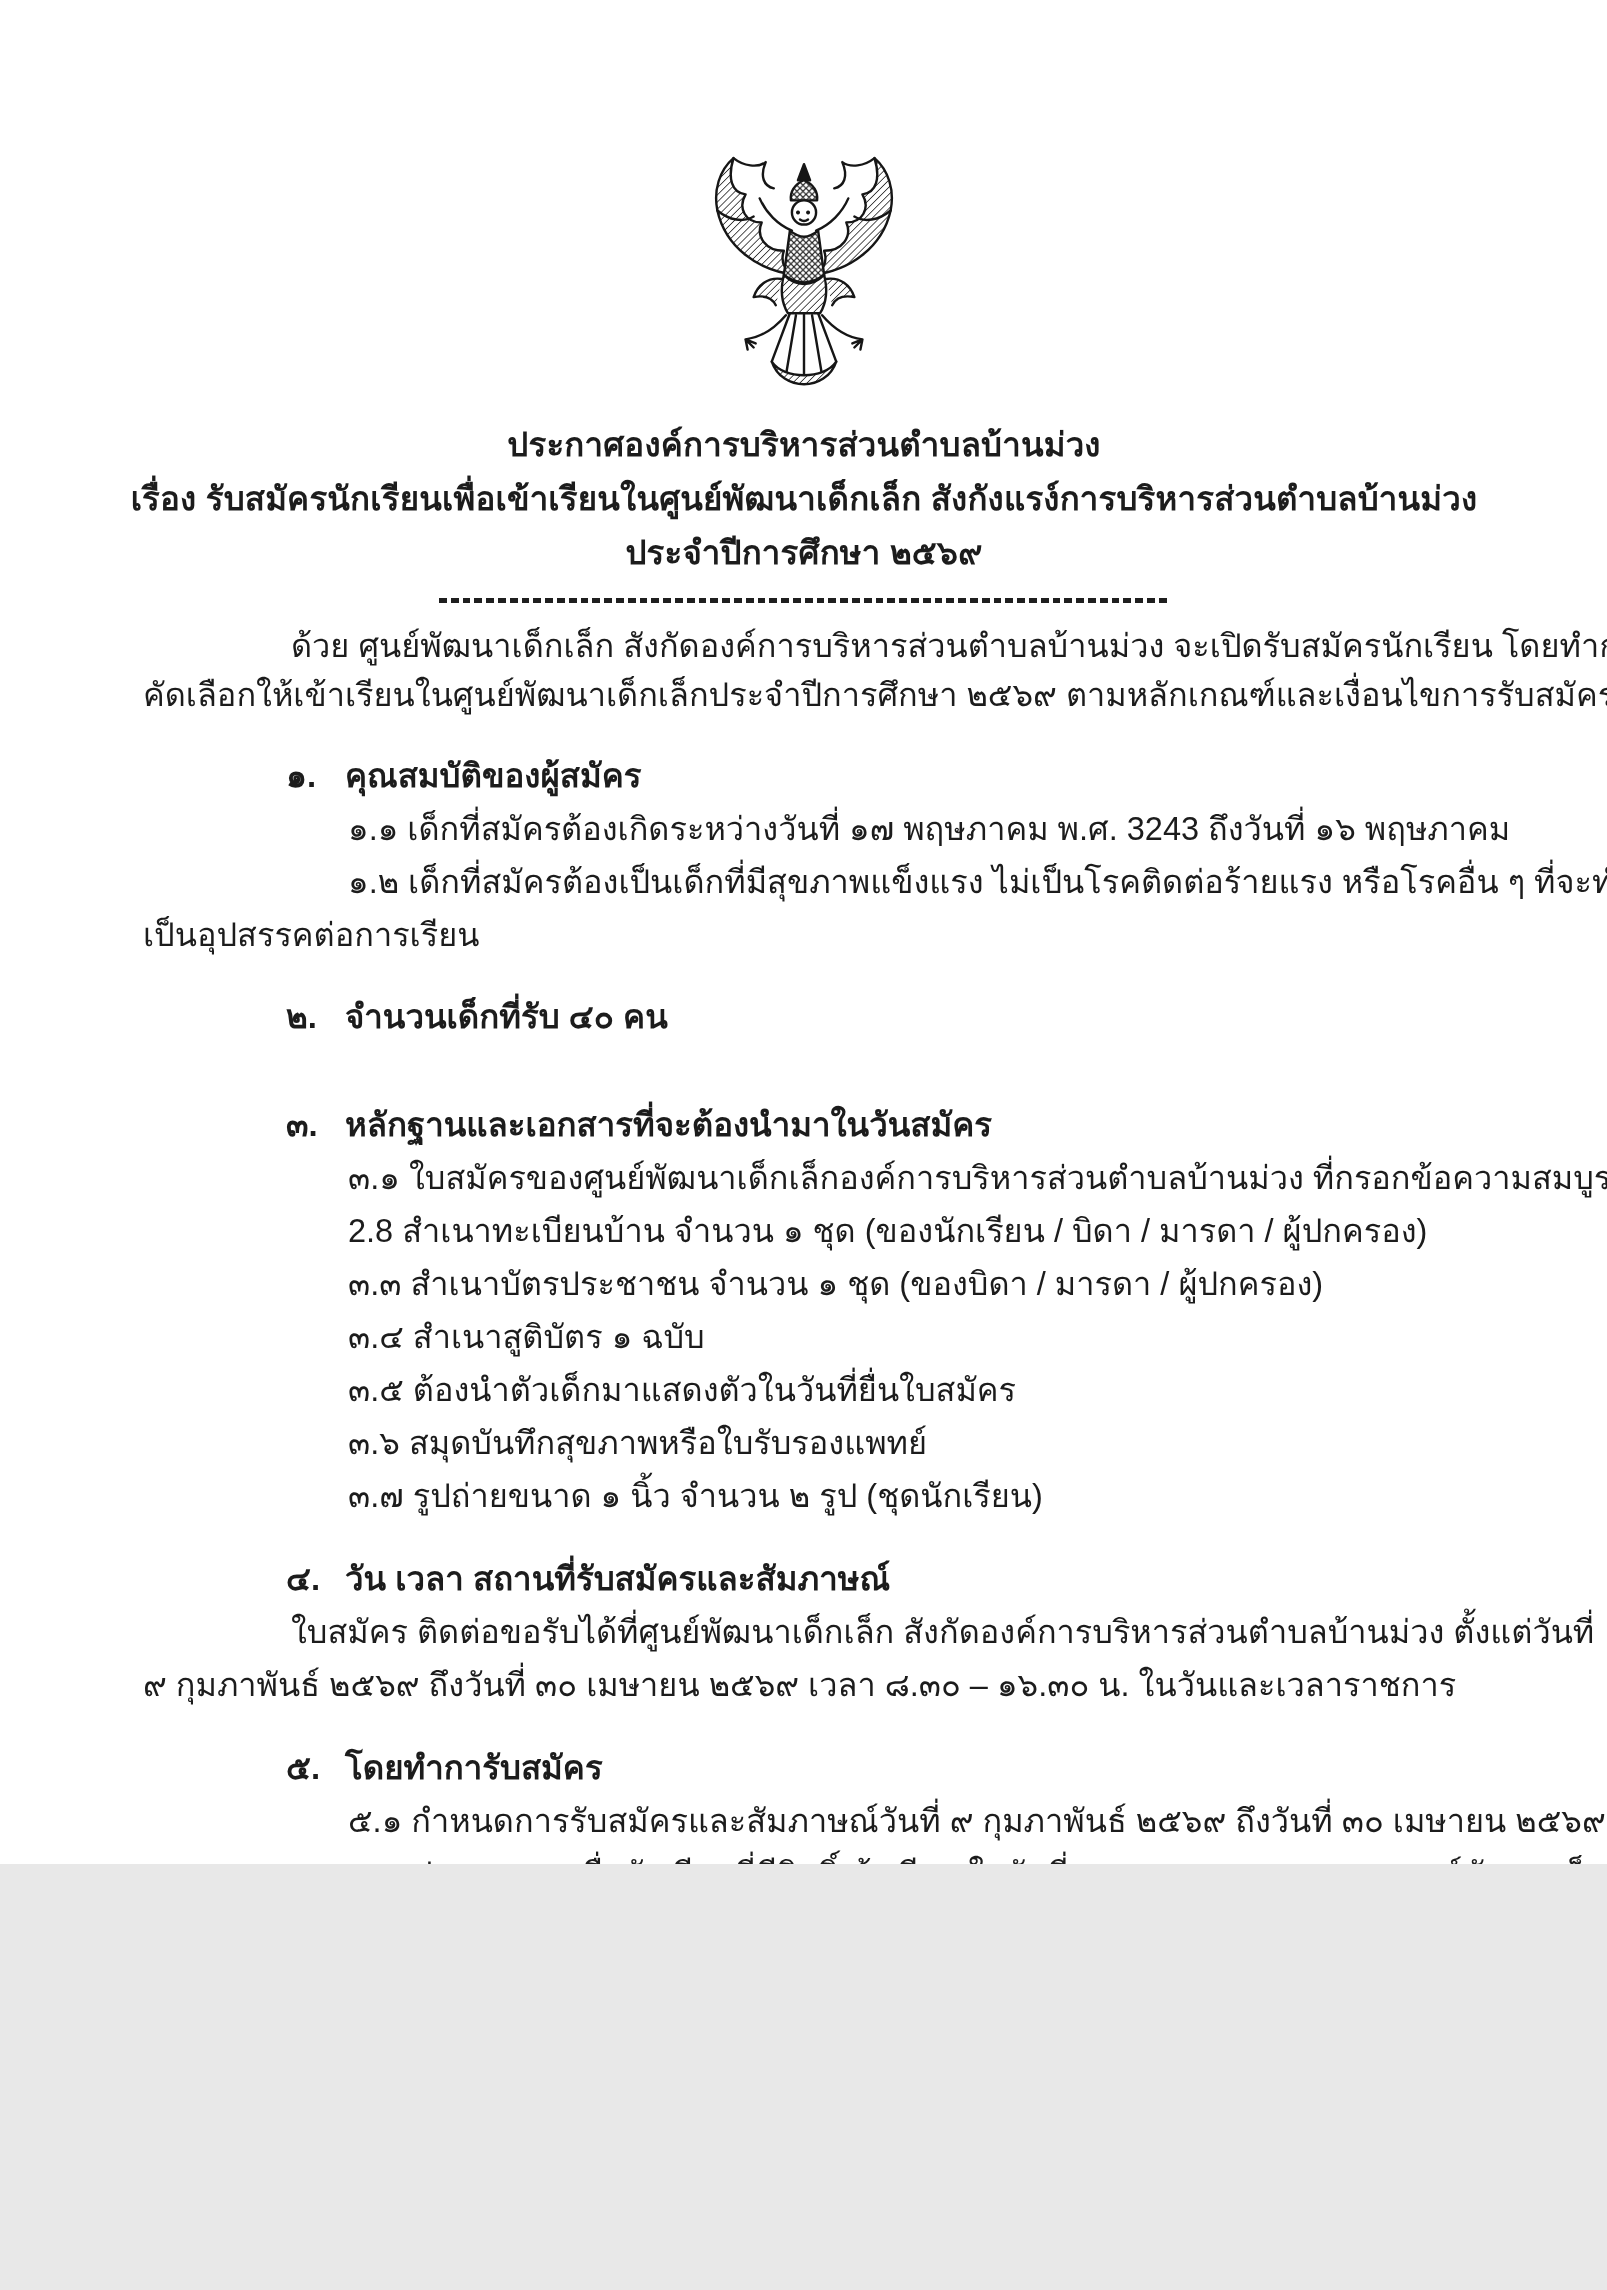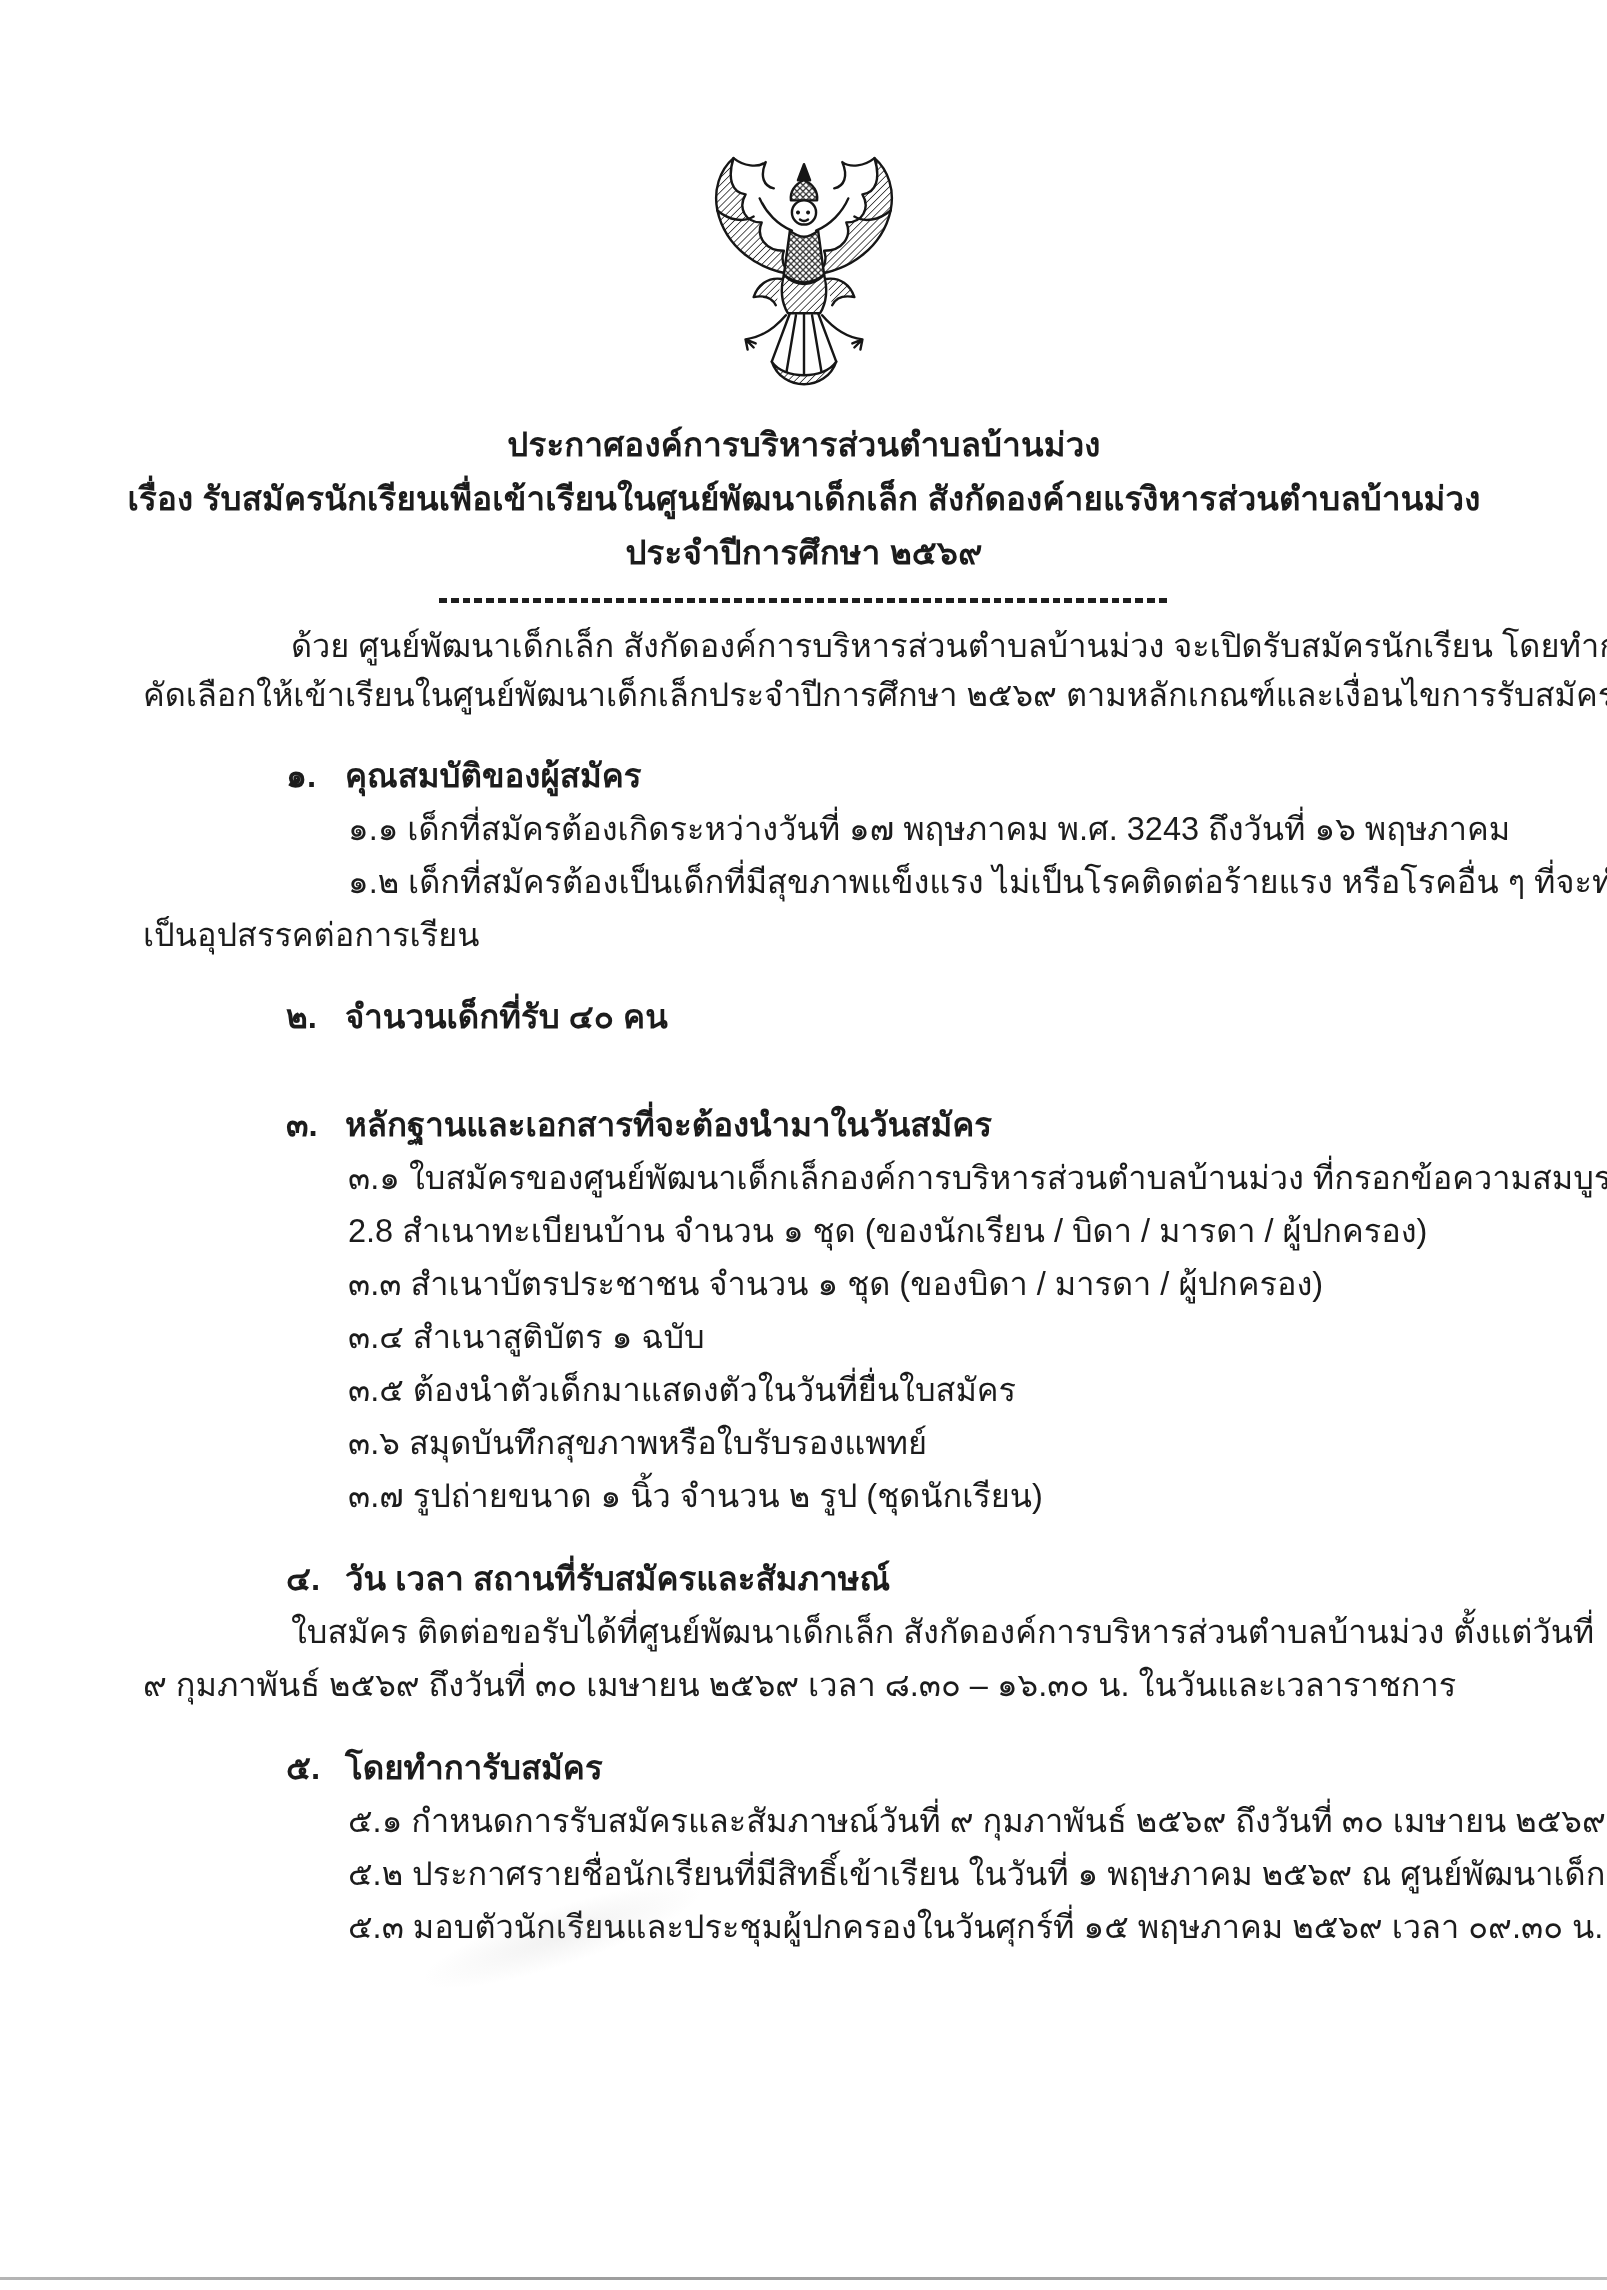--- a/index.html
+++ b/index.html
@@ -1,18 +1,18 @@
 <!DOCTYPE html>
 <html lang="th"><head>
 <meta charset="utf-8">
 <style>
   html,body{margin:0;padding:0;background:#e8e8e8;}
   .page{
     position:relative;
-    width:1608px;height:2290px;
+    width:1608px;height:1864px;
     margin:0 auto;
     background:#ffffff;
     overflow:hidden;
     font-family:"Liberation Sans","DejaVu Sans",sans-serif;
     color:#1c1c1c;
   }
   
   .emblem-wrap{
     position:absolute;top:146px;left:0;width:100%;
     display:flex;justify-content:center;
@@ -104,21 +104,21 @@
 
         <path d="M112,168 C100,182 88,190 72,192 M72,192 l10,4 M72,192 l8,8 M72,192 l2,10"></path>
         <path d="M148,168 C160,182 172,190 188,192 M188,192 l-10,4 M188,192 l-8,8 M188,192 l-2,10"></path>
       </g>
     </svg>
   </div>
 
   <div class="content">
 
     <div class="t-line">ประกาศองค์การบริหารส่วนตำบลบ้านม่วง</div>
-    <div class="t-line">เรื่อง รับสมัครนักเรียนเพื่อเข้าเรียนในศูนย์พัฒนาเด็กเล็ก สังกัดองค์ายแรงิหารส่วนตำบลบ้านม่วง</div>
+    <div class="t-line">เรื่อง รับสมัครนักเรียนเพื่อเข้าเรียนในศูนย์พัฒนาเด็กเล็ก สังกังแรง์การบริหารส่วนตำบลบ้านม่วง</div>
     <div class="t-line">ประจำปีการศึกษา ๒๕๖๙</div>
     <div class="separator"></div>
 
     <div class="intro">
       <div class="body-line first">ด้วย ศูนย์พัฒนาเด็กเล็ก สังกัดองค์การบริหารส่วนตำบลบ้านม่วง จะเปิดรับสมัครนักเรียน โดยทำการ</div>
       <div class="body-line">คัดเลือกให้เข้าเรียนในศูนย์พัฒนาเด็กเล็กประจำปีการศึกษา ๒๕๖๙ ตามหลักเกณฑ์และเงื่อนไขการรับสมัคร</div>
     </div>
 
     <div class="sec-head">
       <span class="sec-num">๑.</span>

